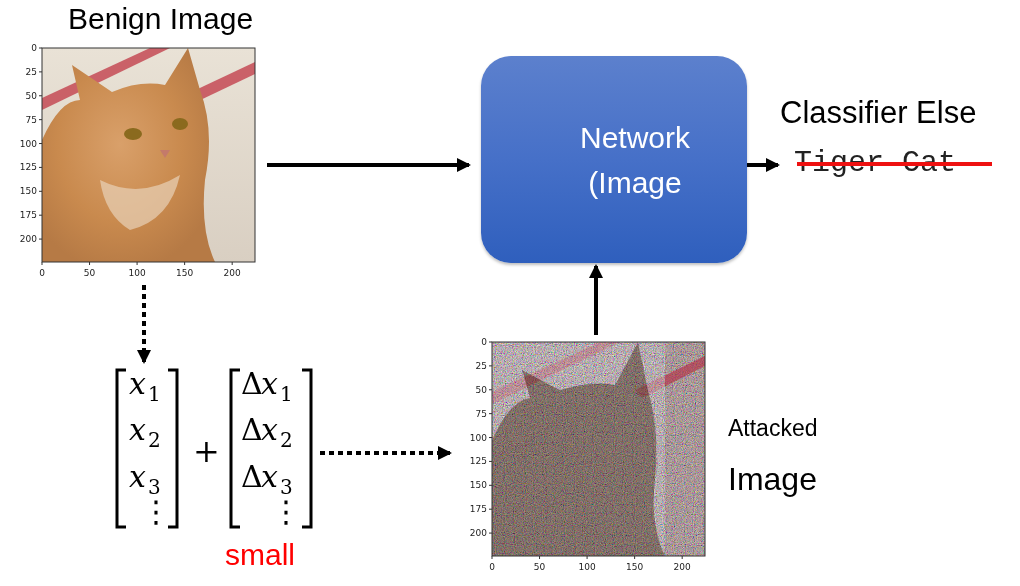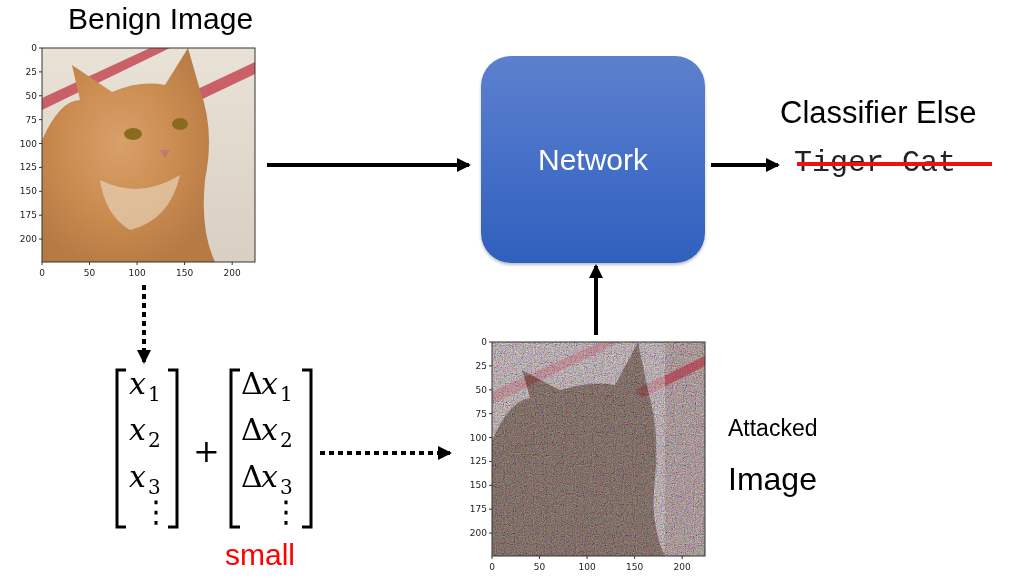--- a/index.html
+++ b/index.html
@@ -10,21 +10,21 @@
   #benign-title { left:46px; top:2px; font-size:30px;margin-left:22px; }
   #something-else { left:780px; top:95px; font-size:31px; }
   #tiger-cat { left:794px; top:146px; font-size:30px; font-family:"Liberation Mono", "DejaVu Sans Mono", monospace; color:#222; }
   #strike { left:797px; top:162px; width:195px; height:4px; background:#ee1111; }
   #attacked-l1 { left:728px; top:415px; font-size:23px; }
   #attacked-l2 { left:728px; top:461px; font-size:32px; }
   #small-label { left:225px; top:538px; font-size:30px; color:#ff0000; }
   #net-box { left:481px; top:56px; width:224px; height:207px; border-radius:30px;
     background:linear-gradient(180deg,#5c80cd 0%,#4670c8 50%,#2f5fbd 100%);
     box-shadow:0 2px 3px rgba(0,0,0,0.25);
-    display:flex; flex-direction:column; justify-content:center; align-items:center; }
+    display:flex; flex-direction:column; justify-content:center; align-items:center;padding-left:42px; }
   #net-box span { color:#fff; font-size:30px; line-height:45px; font-family:"Liberation Sans","DejaVu Sans",sans-serif; }
   svg { position:absolute; left:0; top:0; }
   .tick { font-family:"DejaVu Sans", sans-serif; font-size:9px; fill:#222; }
   .math { font-family:"DejaVu Serif", "Liberation Serif", serif; font-style:italic; font-size:30px; fill:#000; }
   .sub { font-family:"DejaVu Serif", "Liberation Serif", serif; font-size:20px; fill:#000; }
   .delta { font-family:"DejaVu Serif", "Liberation Serif", serif; font-size:30px; fill:#000; font-style:normal; }
 </style>
 </head>
 <body>
 
@@ -177,20 +177,21 @@
         <text x="241" y="487" class="delta">Δ</text>
         <text x="261" y="487" class="math">x</text>
         <text x="280" y="494" class="sub">3</text>
         <text x="271" y="522" class="delta">⋮</text>
       </g>
   </g>
 </svg>
 
 <div class="abs" id="net-box">
   <span>Network</span>
+  <span>(Image</span>
 </div>
 
 <div class="abs label" id="something-else">Classifier Else</div>
 <div class="abs" id="tiger-cat">Tiger Cat</div>
 <div class="abs" id="strike"></div>
 
 <div class="abs label" id="attacked-l1">Attacked</div>
 <div class="abs label" id="attacked-l2">Image</div>
 <div class="abs label" id="small-label">small</div>
 

